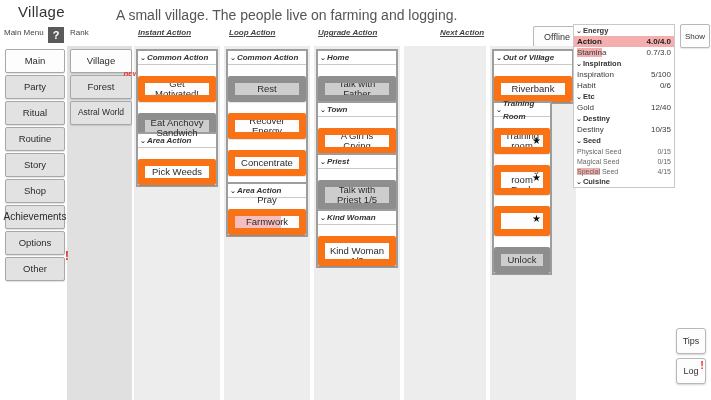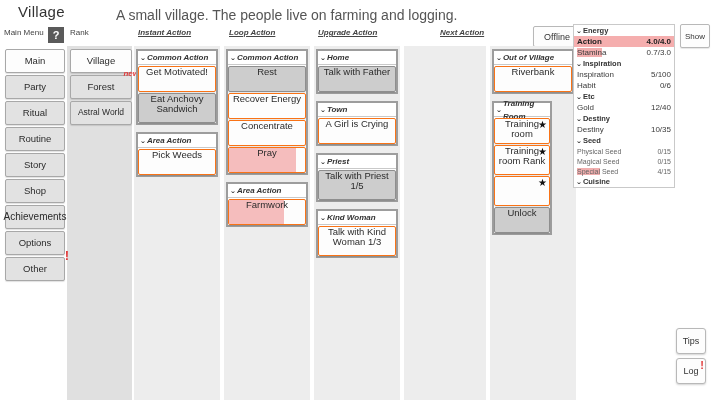--- a/index.html
+++ b/index.html
@@ -65,25 +65,25 @@
   }
   .group-title{
     height:13px;line-height:13px;padding-left:2px;
     font-size:8px;font-style:italic;font-weight:bold;color:#333;
     background:#fff;border-bottom:1px solid #c9c9c9;
     display:flex;align-items:center;cursor:pointer;
   }
   .caret{font-size:7px;margin-right:1px;transform:scaleX(1.1);}
   .action-btn{
     box-sizing:border-box;width:100%;height:26px;
-    border:1px solid #f97316;border-radius:2px;background:#fdfdfd;
+    border:7px solid #f97316;border-radius:2px;background:#fdfdfd;
     font-size:9.5px;color:#2b2b2b;line-height:1.1;
-    display:flex;align-items:flex-start;justify-content:center;text-align:center;
+    display:flex;align-items:center;justify-content:center;text-align:center;
     cursor:pointer;position:relative;overflow:hidden;
-    margin-top:1px;box-shadow:0 1px 1px rgba(0,0,0,.10);
+    margin-top:11px;box-shadow:0 1px 1px rgba(0,0,0,.10);
   }
   .action-btn.tall{height:30px;}
   .action-btn.grey{background:#cdcdcd;border-color:#8e8e8e;}
   .action-btn .fill{
     position:absolute;left:0;top:0;bottom:0;background:#f5bdbd;z-index:0;
   }
   .action-btn .lbl{position:relative;z-index:1;padding:0 3px;}
   .star{
     position:absolute;right:2px;top:1px;z-index:2;
     font-size:10px;color:#111;line-height:1;

